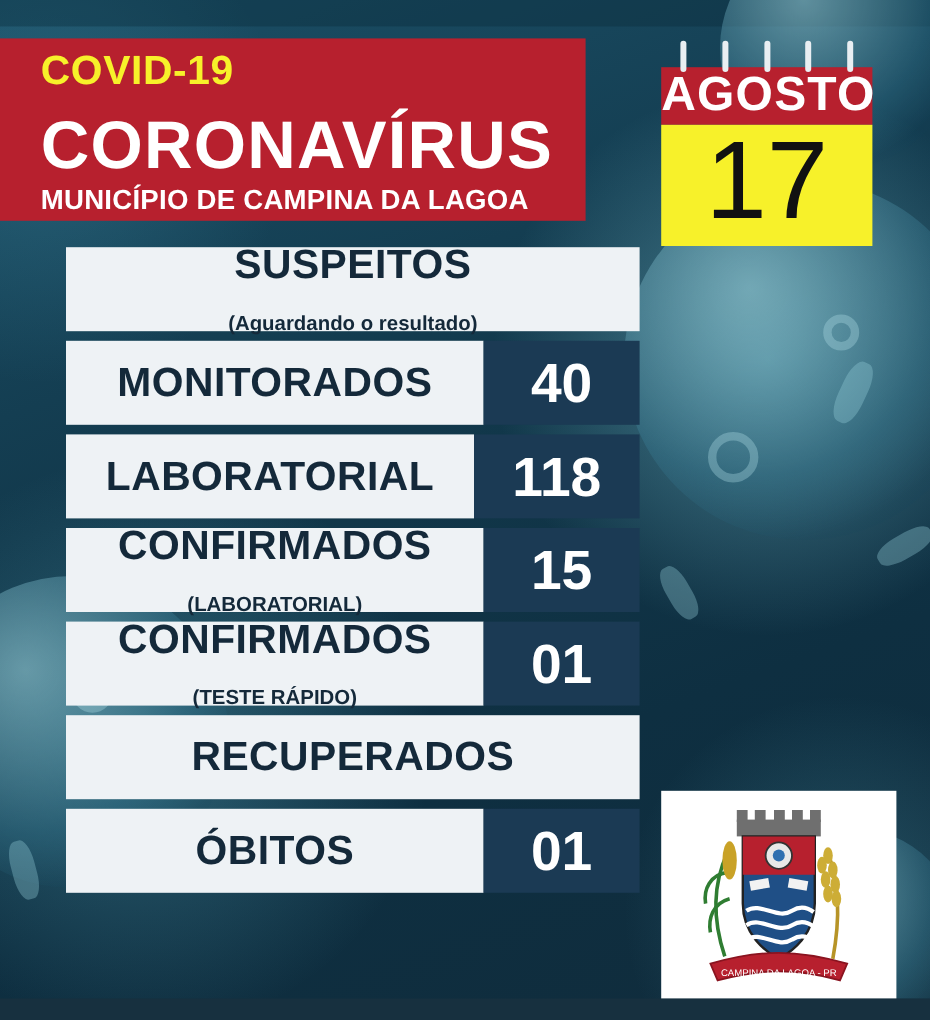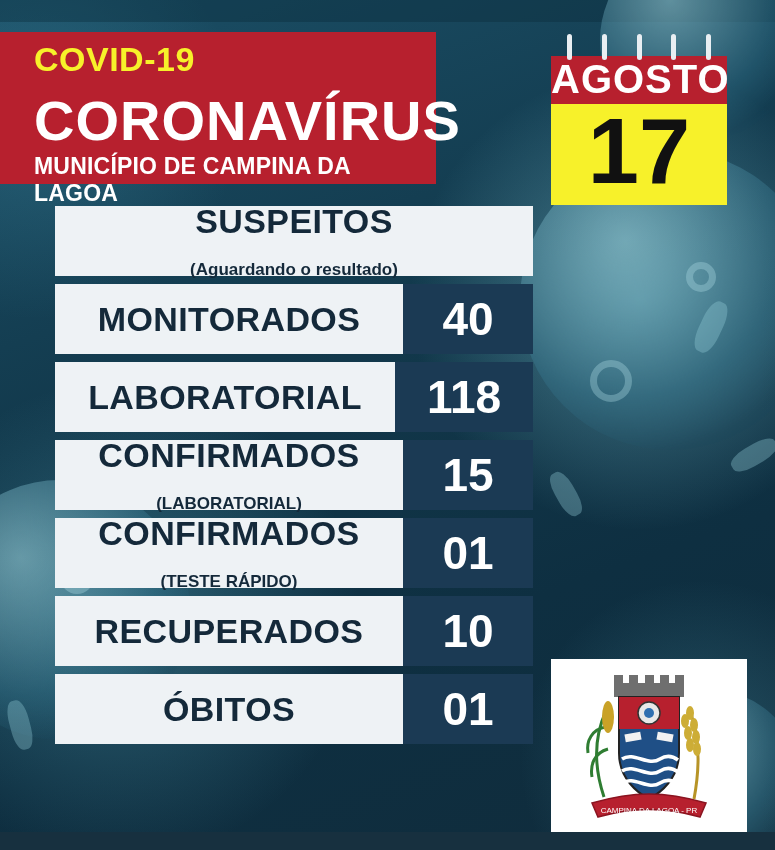--- a/index.html
+++ b/index.html
@@ -35,21 +35,21 @@
   .ring {
     position: absolute;
     border-radius: 50%;
     border: 7px solid rgba(175,220,230,0.35);
   }
 
   
   .header-red {
     position: absolute;
     left: 0; top: 32px;
-    width: 436px; height: 152px;
+    width: 488px; height: 152px;
     background: #b7202e;
     padding: 10px 12px 8px 34px;
     color: #fff;
   }
   .covid19 {
     color: #f7f12a;
     font-size: 34px;
     font-weight: bold;
     letter-spacing: 0.5px;
     line-height: 1.0;
@@ -96,21 +96,21 @@
     font-weight: bold;
     text-align: center;
     letter-spacing: 1px;
     padding: 2px 0 4px;
     line-height: 1.05;
   }
   .cal-day {
     background: #f7f12a;
     color: #111;
     font-size: 92px;
-    font-weight: bold;
+    font-weight: normal;
     text-align: center;
     line-height: 0.95;
     padding: 4px 0 10px;
   }
 
   
   .stats {
     position: absolute;
     left: 55px; top: 206px;
     width: 478px;
@@ -252,21 +252,20 @@
         <span class="main">CONFIRMADOS</span>
         <span class="sub">(TESTE RÁPIDO)</span>
       </div>
       <div class="value">01</div>
     </div>
 
     <div class="row">
       <div class="label">
         <span class="main">RECUPERADOS</span>
       </div>
-      <div class="value">10</div>
     </div>
 
     <div class="row">
       <div class="label">
         <span class="main">ÓBITOS</span>
       </div>
       <div class="value">01</div>
     </div>
 
   </div>

